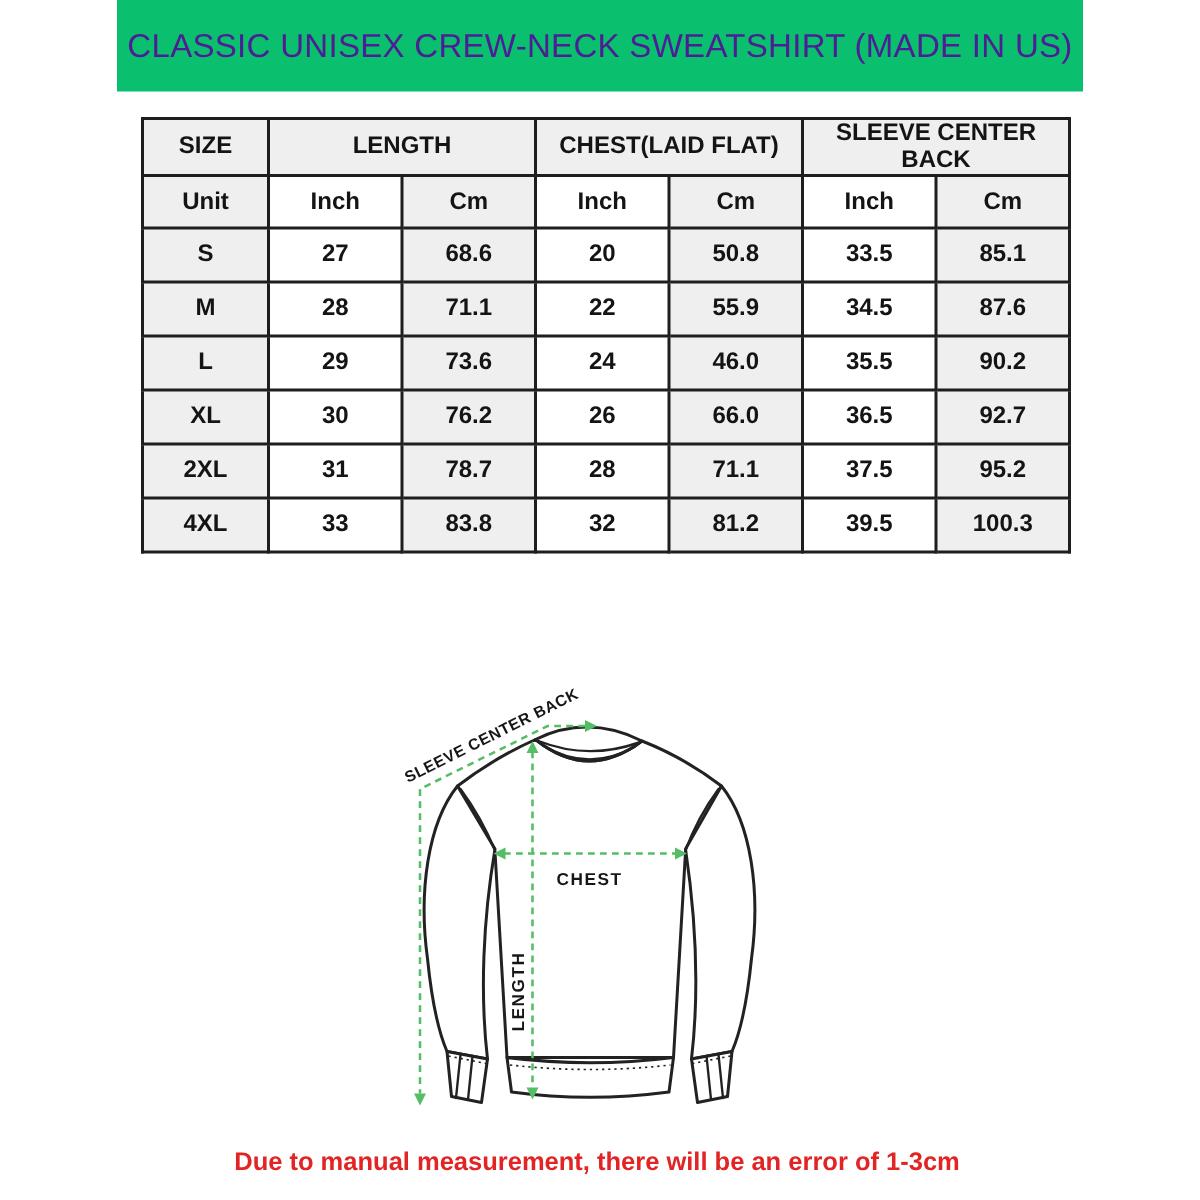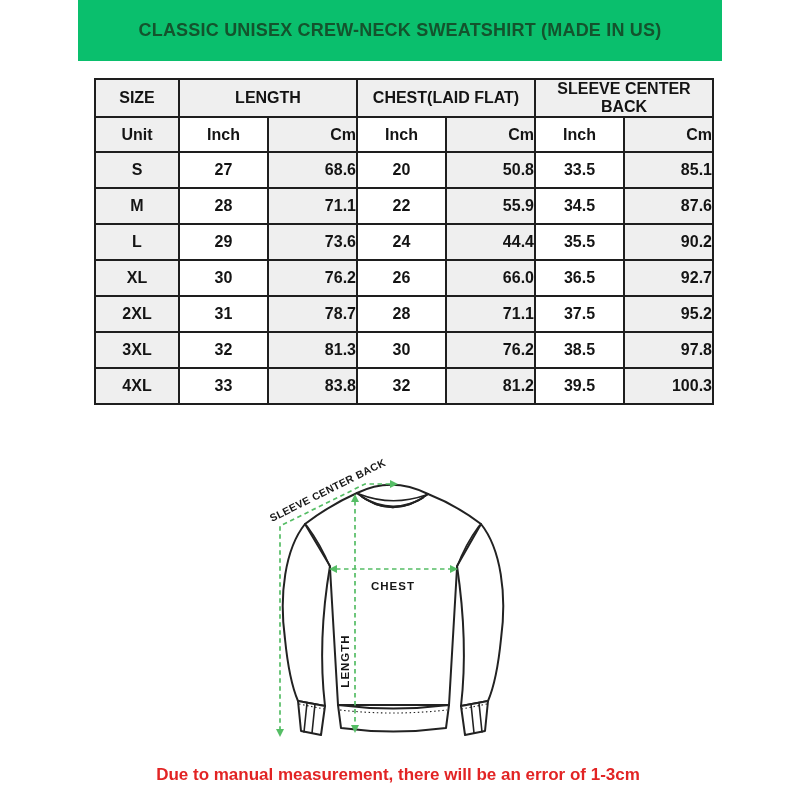--- a/index.html
+++ b/index.html
@@ -14,39 +14,39 @@
   body{font-family:"Liberation Sans",sans-serif;}
   .page{position:relative;width:800px;height:800px;background:#ffffff;overflow:hidden;}
 
   
   .banner{
     position:absolute;left:78px;top:0;width:644px;height:61px;
     background:var(--banner-green);
     display:flex;align-items:center;justify-content:center;
   }
   .banner-title{
-    color:#14532d;font-size:18px;font-weight:700;letter-spacing:0.2px;white-space:nowrap;
+    color:#4c1d95;font-size:22px;font-weight:400;letter-spacing:0.2px;white-space:nowrap;
   }
 
   
   .chart-wrap{position:absolute;left:94px;top:78px;}
   table.size-chart{
     border-collapse:collapse;table-layout:fixed;width:618px;
     font-size:16px;font-weight:700;color:#141414;text-align:center;
   }
   table.size-chart th,table.size-chart td{
     border:2px solid var(--line-dark);
     background:#ffffff;
     vertical-align:middle;
   }
   table.size-chart thead th{height:35px;background:var(--cell-gray);}
   table.size-chart tr.unit-row td{height:35px;}
   table.size-chart tbody td{height:36px;}
   table.size-chart td:first-child{background:var(--cell-gray);}
-  table.size-chart td.cm{background:var(--cell-gray);text-align:right;}
+  table.size-chart td.cm{background:var(--cell-gray);}
 
   
   .diagram{position:absolute;left:240px;top:453px;width:330px;height:300px;}
   .outline{fill:#ffffff;stroke:#222222;stroke-width:2;stroke-linejoin:round;stroke-linecap:round;}
   .thinline{fill:none;stroke:#222222;stroke-width:1.6;stroke-linecap:round;}
   .stitch{fill:none;stroke:#222222;stroke-width:1.1;stroke-dasharray:1.5 2.6;}
   .dash{fill:none;stroke:var(--diag-green);stroke-width:1.7;stroke-dasharray:4.5 3.5;}
   .arr{fill:var(--diag-green);stroke:none;}
   .diag-label{fill:#161616;font-family:"Liberation Sans",sans-serif;font-weight:700;}
 
@@ -110,50 +110,41 @@
           <td>22</td>
           <td class="cm">55.9</td>
           <td>34.5</td>
           <td class="cm">87.6</td>
         </tr>
         <tr>
           <td>L</td>
           <td>29</td>
           <td class="cm">73.6</td>
           <td>24</td>
-          <td class="cm">44.4</td>
+          <td class="cm">46.0</td>
           <td>35.5</td>
           <td class="cm">90.2</td>
         </tr>
         <tr>
           <td>XL</td>
           <td>30</td>
           <td class="cm">76.2</td>
           <td>26</td>
           <td class="cm">66.0</td>
           <td>36.5</td>
           <td class="cm">92.7</td>
         </tr>
         <tr>
           <td>2XL</td>
           <td>31</td>
           <td class="cm">78.7</td>
           <td>28</td>
           <td class="cm">71.1</td>
           <td>37.5</td>
           <td class="cm">95.2</td>
-        </tr>
-        <tr>
-          <td>3XL</td>
-          <td>32</td>
-          <td class="cm">81.3</td>
-          <td>30</td>
-          <td class="cm">76.2</td>
-          <td>38.5</td>
-          <td class="cm">97.8</td>
         </tr>
         <tr>
           <td>4XL</td>
           <td>33</td>
           <td class="cm">83.8</td>
           <td>32</td>
           <td class="cm">81.2</td>
           <td>39.5</td>
           <td class="cm">100.3</td>
         </tr>

